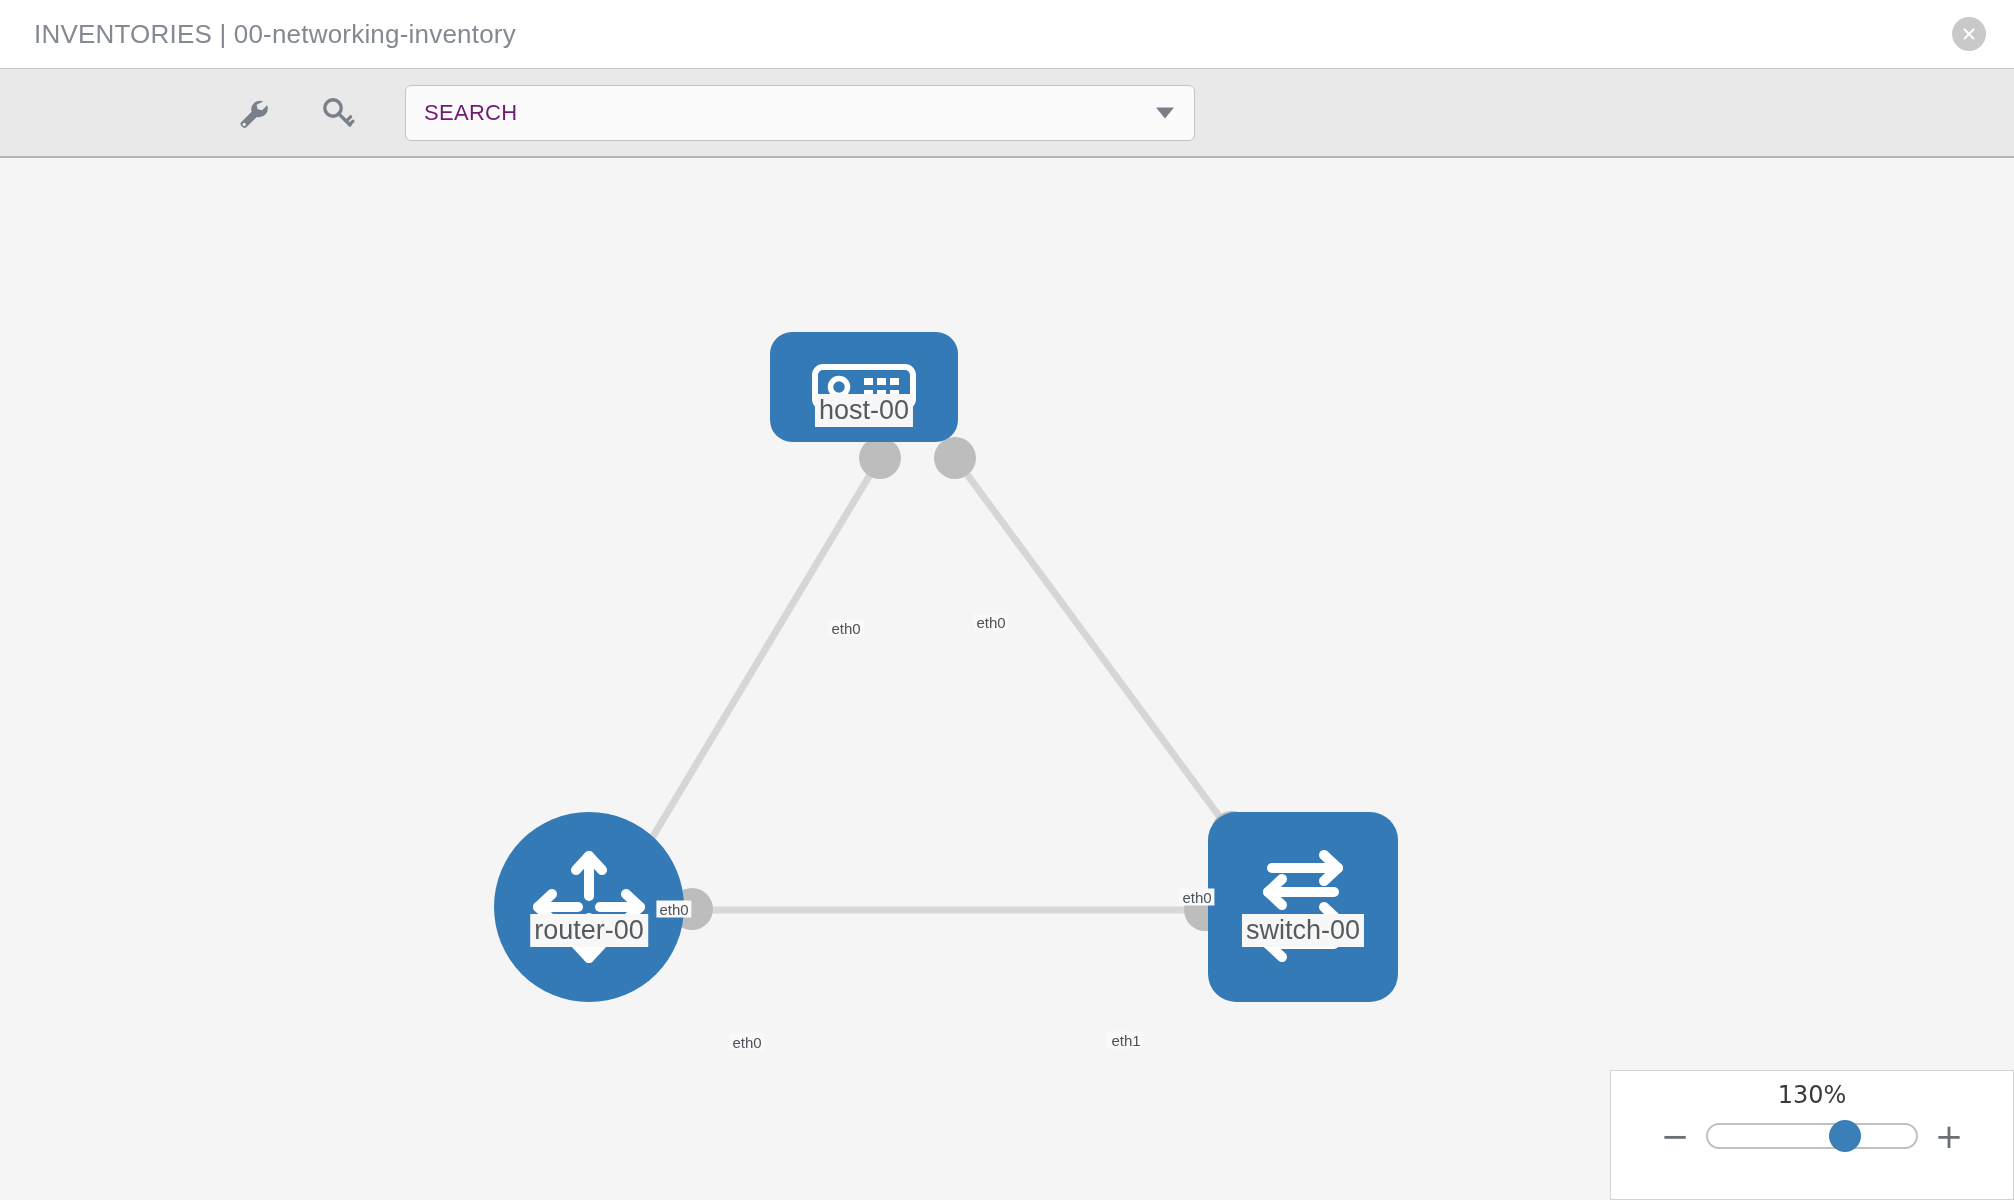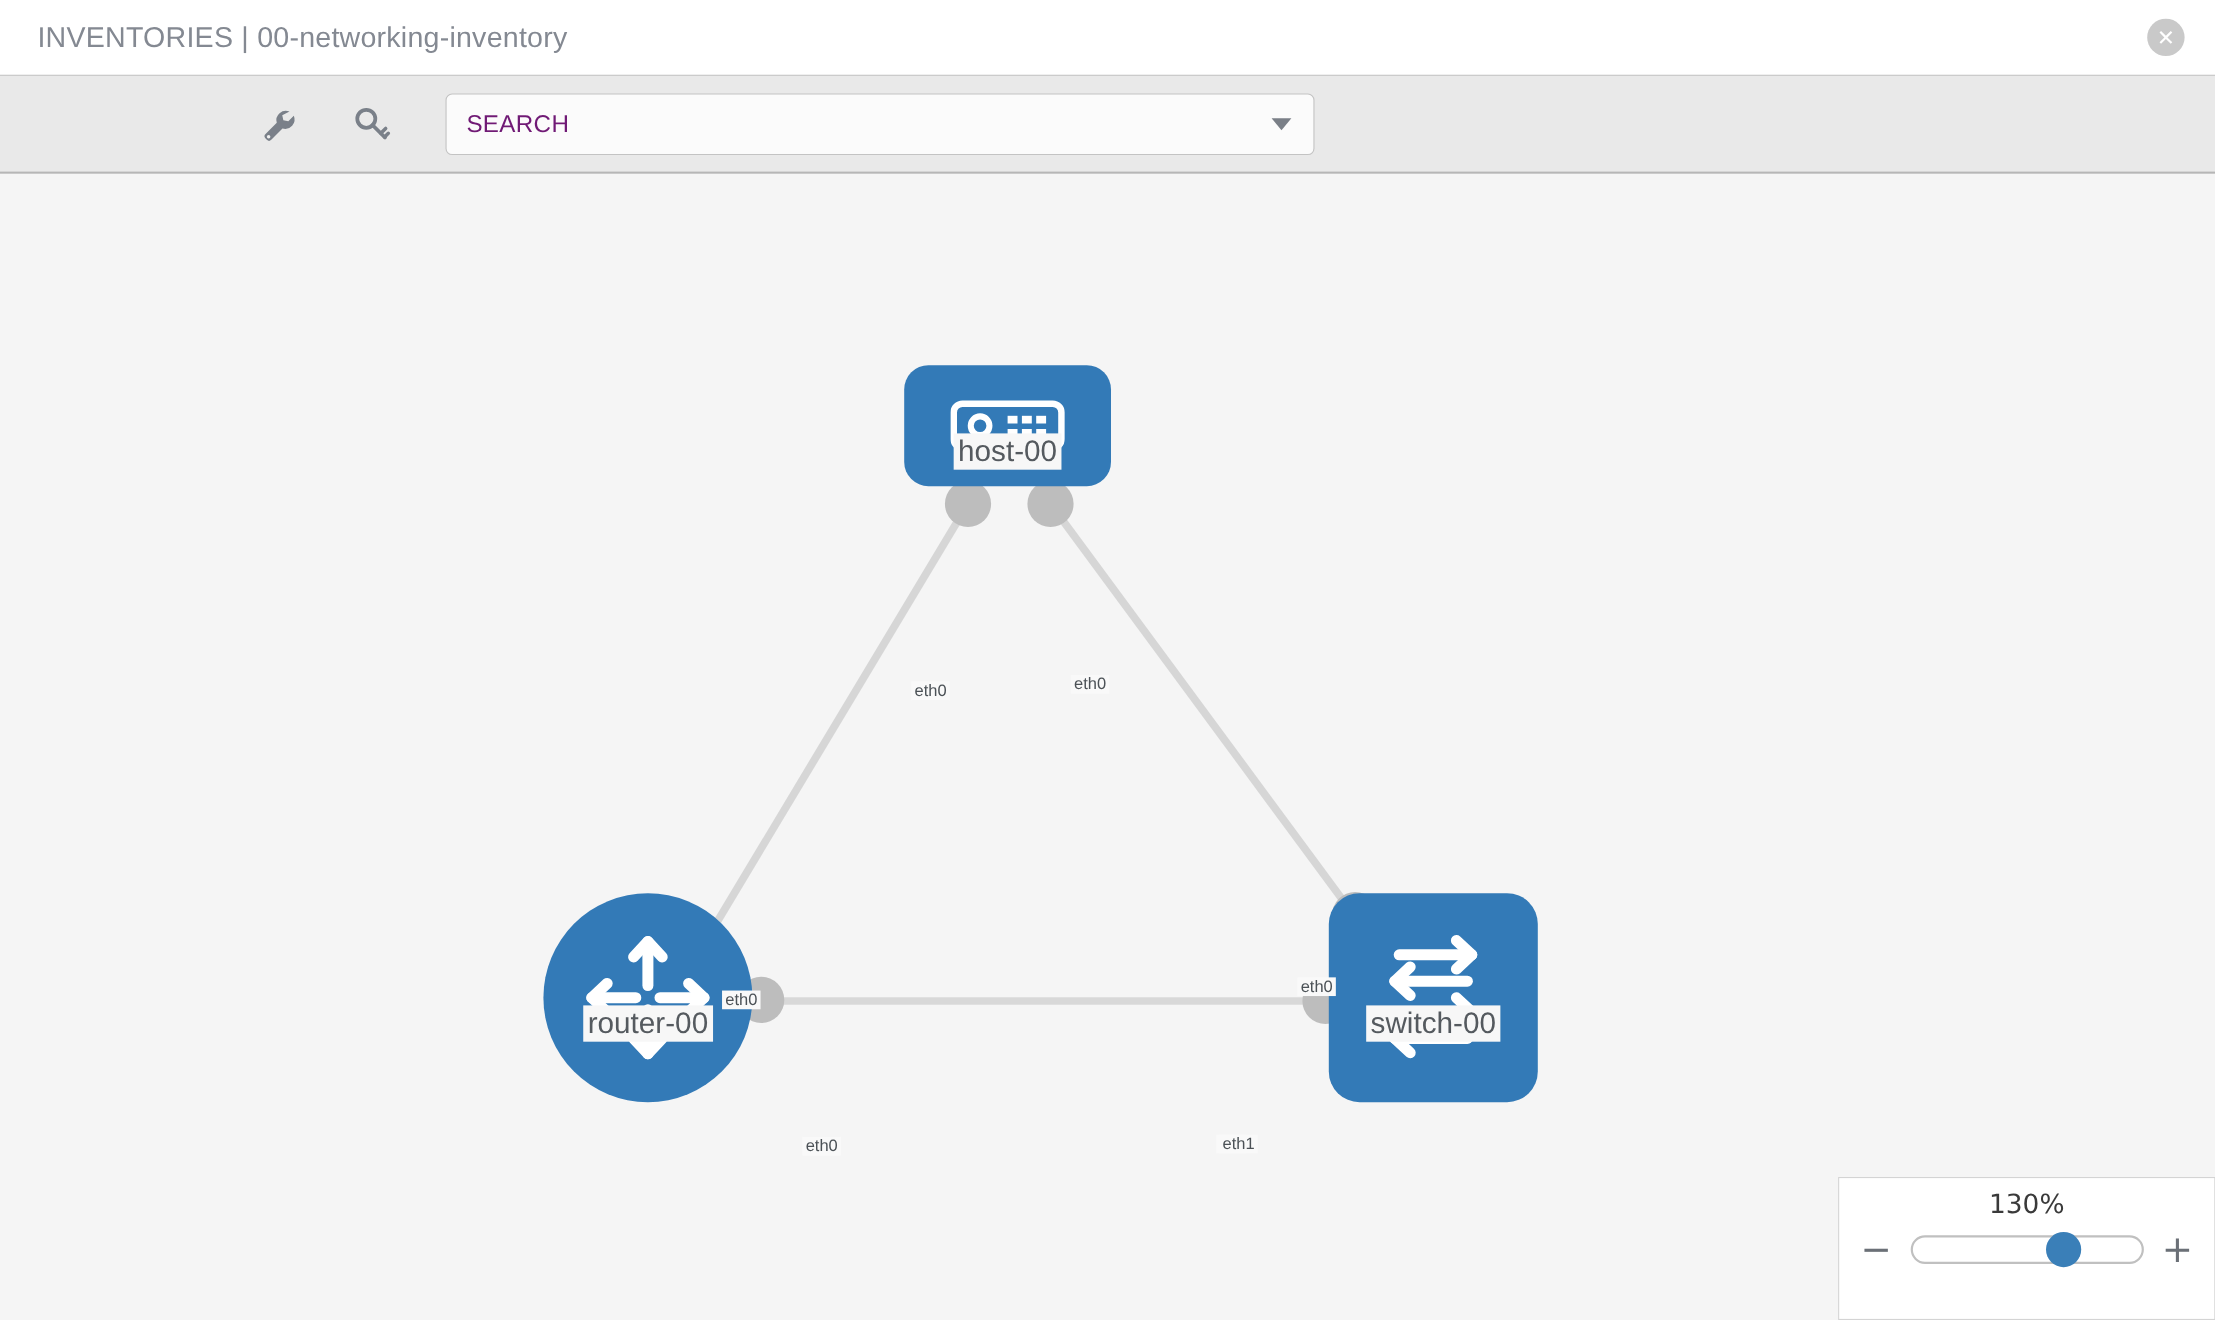--- a/index.html
+++ b/index.html
@@ -187,21 +187,21 @@
     padding: 0 3px;
     white-space: nowrap;
     z-index: 4;
   }
 
   
   .zoom-panel {
     position: absolute;
     right: 0;
     bottom: 0;
-    width: 343px;
+    width: 404px;
     height: 130px;
     background: #ffffff;
     border: 1px solid #d4d4d4;
     z-index: 10;
   }
   .zoom-level {
     text-align: center;
     font-size: 24px;
     color: #3a3a3a;
     margin-top: 10px;
@@ -293,21 +293,21 @@
         <line x1="955" y1="300" x2="1250" y2="700" stroke="#d6d6d6" stroke-width="7"></line>
         <line x1="660" y1="752" x2="1225" y2="752" stroke="#d8d8d8" stroke-width="7"></line>
       </svg>
 
       <div class="port" style="left:880px;  top:300px;"></div>
       <div class="port" style="left:955px;  top:300px;"></div>
       <div class="port" style="left:692px;  top:751px;"></div>
       <div class="port" style="left:1232px; top:674px;"></div>
       <div class="port" style="left:1205px; top:752px;"></div>
 
-      <div class="node" style="left:916px; top:229px;">
+      <div class="node" style="left:864px; top:229px;">
         <div class="node-shape rounded" style="width:188px;height:110px;">
           <svg width="104" height="52" viewBox="0 0 104 52" aria-hidden="true">
             <rect x="3" y="6" width="98" height="40" rx="8" fill="none" stroke="#ffffff" stroke-width="6"></rect>
             <circle cx="27" cy="26" r="8.5" fill="none" stroke="#ffffff" stroke-width="5.5"></circle>
             <rect x="52" y="17" width="9" height="7" fill="#ffffff"></rect>
             <rect x="65" y="17" width="9" height="7" fill="#ffffff"></rect>
             <rect x="78" y="17" width="9" height="7" fill="#ffffff"></rect>
             <rect x="52" y="29" width="9" height="7" fill="#ffffff"></rect>
             <rect x="65" y="29" width="9" height="7" fill="#ffffff"></rect>
             <rect x="78" y="29" width="9" height="7" fill="#ffffff"></rect>

